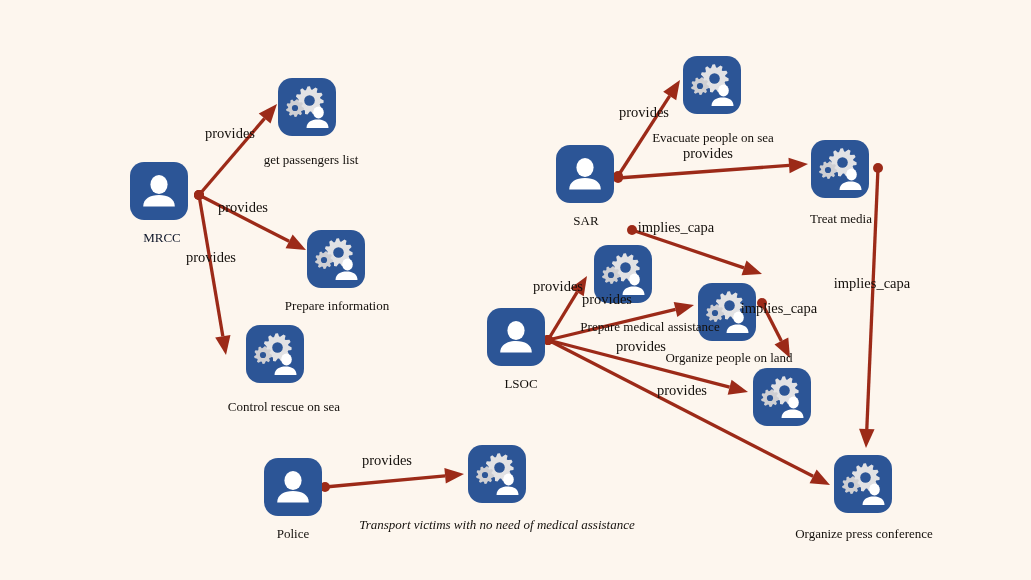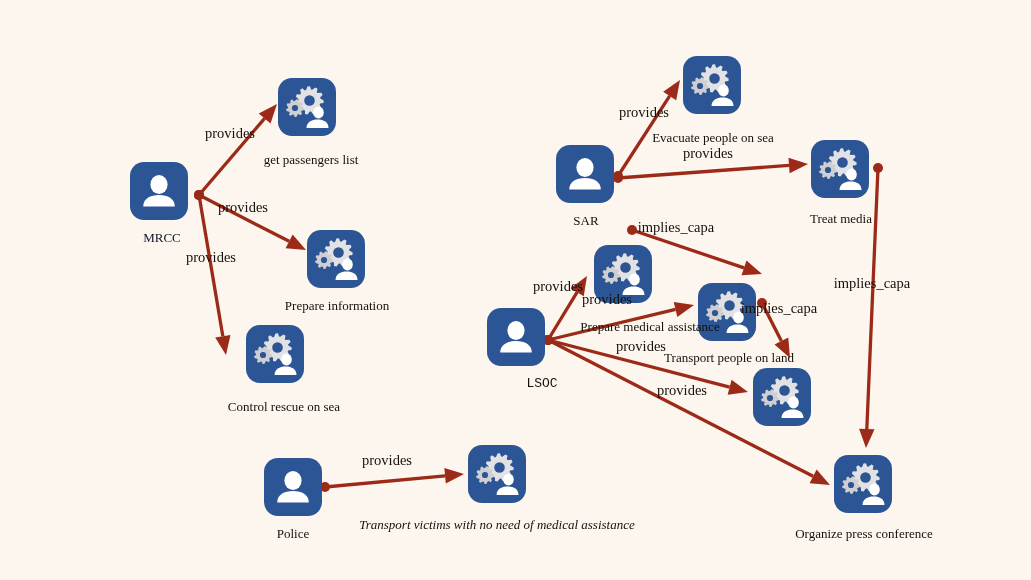--- a/index.html
+++ b/index.html
@@ -239,29 +239,29 @@
             <circle cx="17" cy="30" r="3.1" fill="#2c5596"></circle>
           </g>
           <ellipse cx="40.5" cy="34.5" rx="5.3" ry="6.1" fill="#ffffff"></ellipse>
           <path d="M28.5 50.0 C28.5 44.2 33.6 41.6 39.6 41.6 C45.8 41.6 50.5 44.2 50.5 50.0 Z" fill="#ffffff"></path>
         </svg></div>
     </div>
 
   <div id="label-layer">
       <div class="node-label" style="left: 162px; top: 231px; transform: translateX(-50%); color: #0f172a;">MRCC</div>
       <div class="node-label" style="left: 586px; top: 214px; transform: translateX(-50%); color: rgb(20, 16, 12);">SAR</div>
-      <div class="node-label" style="left: 542px; top: 377px; transform: translateX(-50%); color: rgb(20, 16, 12); font-family: Liberation Mono, monospace;">LSOC</div>
+      <div class="node-label" style="left: 521px; top: 377px; transform: translateX(-50%); color: rgb(20, 16, 12);">LSOC</div>
       <div class="node-label" style="left: 293px; top: 527px; transform: translateX(-50%); color: rgb(20, 16, 12);">Police</div>
       <div class="node-label" style="left: 311px; top: 153px; transform: translateX(-50%); color: rgb(20, 16, 12);">get passengers list</div>
       <div class="node-label" style="left: 337px; top: 299px; transform: translateX(-50%); color: rgb(20, 16, 12);">Prepare information</div>
       <div class="node-label" style="left: 284px; top: 400px; transform: translateX(-50%); color: rgb(20, 16, 12);">Control rescue on sea</div>
       <div class="node-label" style="left: 713px; top: 131px; transform: translateX(-50%); color: rgb(20, 16, 12);">Evacuate people on sea</div>
       <div class="node-label" style="left: 841px; top: 212px; transform: translateX(-50%); color: rgb(20, 16, 12);">Treat media</div>
       <div class="node-label" style="left: 622px; top: 320px; transform: translateX(-50%); color: rgb(20, 16, 12); margin-left: 28px;">Prepare medical assistance</div>
-      <div class="node-label" style="left: 729px; top: 351px; transform: translateX(-50%); color: rgb(20, 16, 12);">Transport people on land</div>
+      <div class="node-label" style="left: 729px; top: 351px; transform: translateX(-50%); color: rgb(20, 16, 12);">Organize people on land</div>
       <div class="node-label" style="left: 864px; top: 527px; transform: translateX(-50%); color: rgb(20, 16, 12); text-align: right;">Organize press conference</div>
       <div class="node-label" style="left: 497px; top: 518px; transform: translateX(-50%); color: rgb(20, 16, 12); font-style: italic;">Transport victims with no need of medical assistance</div>
       <div class="edge-label" style="left: 230px; top: 134px; transform: translate(-50%, -50%); color: rgb(20, 16, 12);">provides</div>
       <div class="edge-label" style="left: 243px; top: 208px; transform: translate(-50%, -50%); color: rgb(20, 16, 12);">provides</div>
       <div class="edge-label" style="left: 211px; top: 258px; transform: translate(-50%, -50%); color: rgb(20, 16, 12);">provides</div>
       <div class="edge-label" style="left: 644px; top: 113px; transform: translate(-50%, -50%); color: rgb(20, 16, 12);">provides</div>
       <div class="edge-label" style="left: 708px; top: 154px; transform: translate(-50%, -50%); color: rgb(20, 16, 12);">provides</div>
       <div class="edge-label" style="left: 558px; top: 287px; transform: translate(-50%, -50%); color: rgb(20, 16, 12);">provides</div>
       <div class="edge-label" style="left: 607px; top: 300px; transform: translate(-50%, -50%); color: rgb(20, 16, 12);">provides</div>
       <div class="edge-label" style="left: 641px; top: 347px; transform: translate(-50%, -50%); color: rgb(20, 16, 12);">provides</div>

